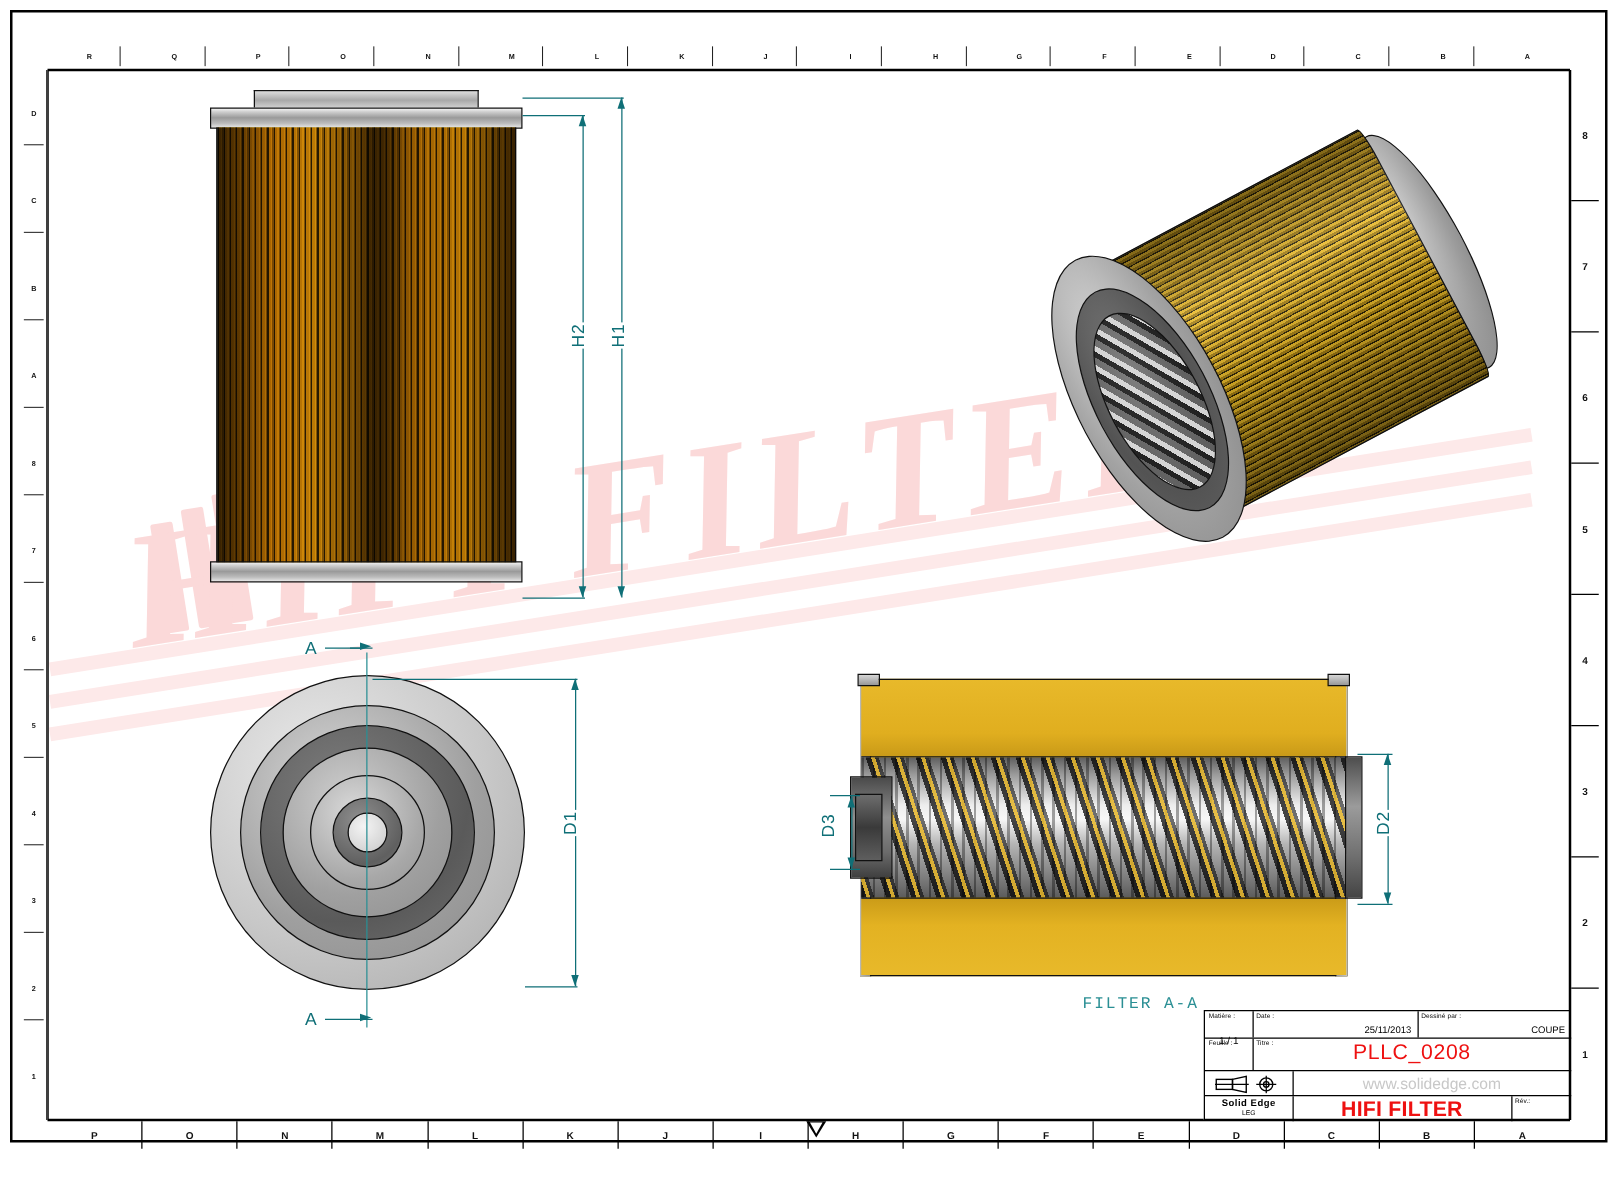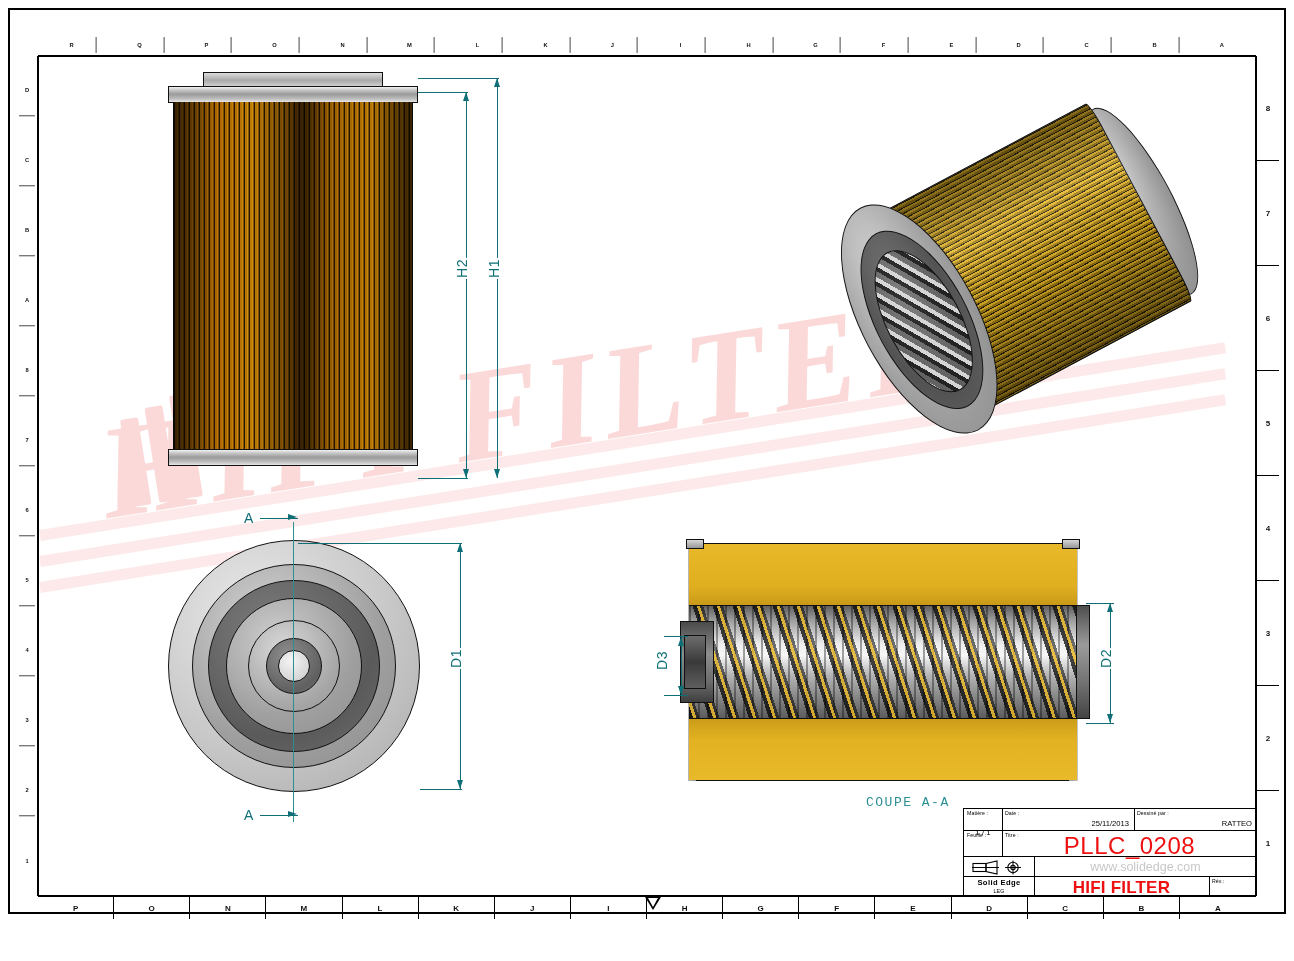--- a/index.html
+++ b/index.html
@@ -344,21 +344,21 @@
   .tb-val {
     position: absolute; right: 5px; bottom: 2px;
     font-size: 7.6px; color: #000;
   }
   .tb-val-c {
     position: absolute; left: 0; right: 0; bottom: 2px;
     text-align: center; font-size: 8px; color: #000;
   }
   .tb-part {
     position: absolute; left: 0; right: 0; top: 1px;
-    text-align: center; font-size: 24px; color: #ee1111;
+    text-align: center; font-size: 17px; color: #ee1111;
     font-family: "Liberation Sans", sans-serif; font-weight: 400;
     letter-spacing: .5px;
   }
   .tb-site {
     position: absolute; left: 0; right: 0; top: 3px;
     text-align: center; font-size: 12.5px; color: #c8c8c8;
     font-family: "Liberation Sans", sans-serif;
   }
   .tb-brand {
     position: absolute; left: 0; right: 0; top: 1px;
@@ -531,21 +531,21 @@
     <div class="media-top"></div>
     <div class="mesh-core"></div>
     <div class="media-bot"></div>
     <div class="end-left"></div>
     <div class="end-left-bore"></div>
     <div class="end-right"></div>
     <div class="sec-tab" style="left:6px;  top:-4px; width:18px; height:10px;"></div>
     <div class="sec-tab" style="left:382px;top:-4px; width:18px; height:10px;"></div>
   </div>
 
-  <div class="coupe-label" style="left:866px; top:795px;">COUPE A-A</div>
+  <div class="coupe-label" style="left:866px; top:795px;">FILTER A-A</div>
 
   <div class="dim-line dim-v" style="left:1110px; top:603px; height:120px;"></div>
   <div class="dim-arrow arw-up" style="left:1107px; top:603px;"></div>
   <div class="dim-arrow arw-down" style="left:1107px; top:714px;"></div>
   <div class="dim-line dim-h" style="left:1086px; top:603px; width:28px;"></div>
   <div class="dim-line dim-h" style="left:1086px; top:723px; width:28px;"></div>
   <div class="dim-label vert" style="left:1096px; top:648px;">D2</div>
 
   <div class="dim-line dim-v" style="left:681px; top:637px; height:58px;"></div>
   <div class="dim-arrow arw-up" style="left:678px; top:637px;"></div>
@@ -562,21 +562,21 @@
         <span class="tb-val"></span>
       </div>
       <div class="tb-vline" style="left:38px;"></div>
       <div class="tb-cell" style="left:38px; width:132px;">
         <span class="tb-tag">Date :</span>
         <span class="tb-val">25/11/2013</span>
       </div>
       <div class="tb-vline" style="left:170px;"></div>
       <div class="tb-cell" style="left:170px; width:123px;">
         <span class="tb-tag">Dessiné par :</span>
-        <span class="tb-val">RATTEO</span>
+        <span class="tb-val">COUPE</span>
       </div>
     </div>
 
     <div class="tb-row" style="top:22px; height:26px;">
       <div class="tb-cell" style="left:0; width:38px;">
         <span class="tb-tag">Feuille :</span>
         <span class="tb-val-c" style="bottom:19px;">1 / 1</span>
       </div>
       <div class="tb-vline" style="left:38px;"></div>
       <div class="tb-cell" style="left:38px; width:255px;">

